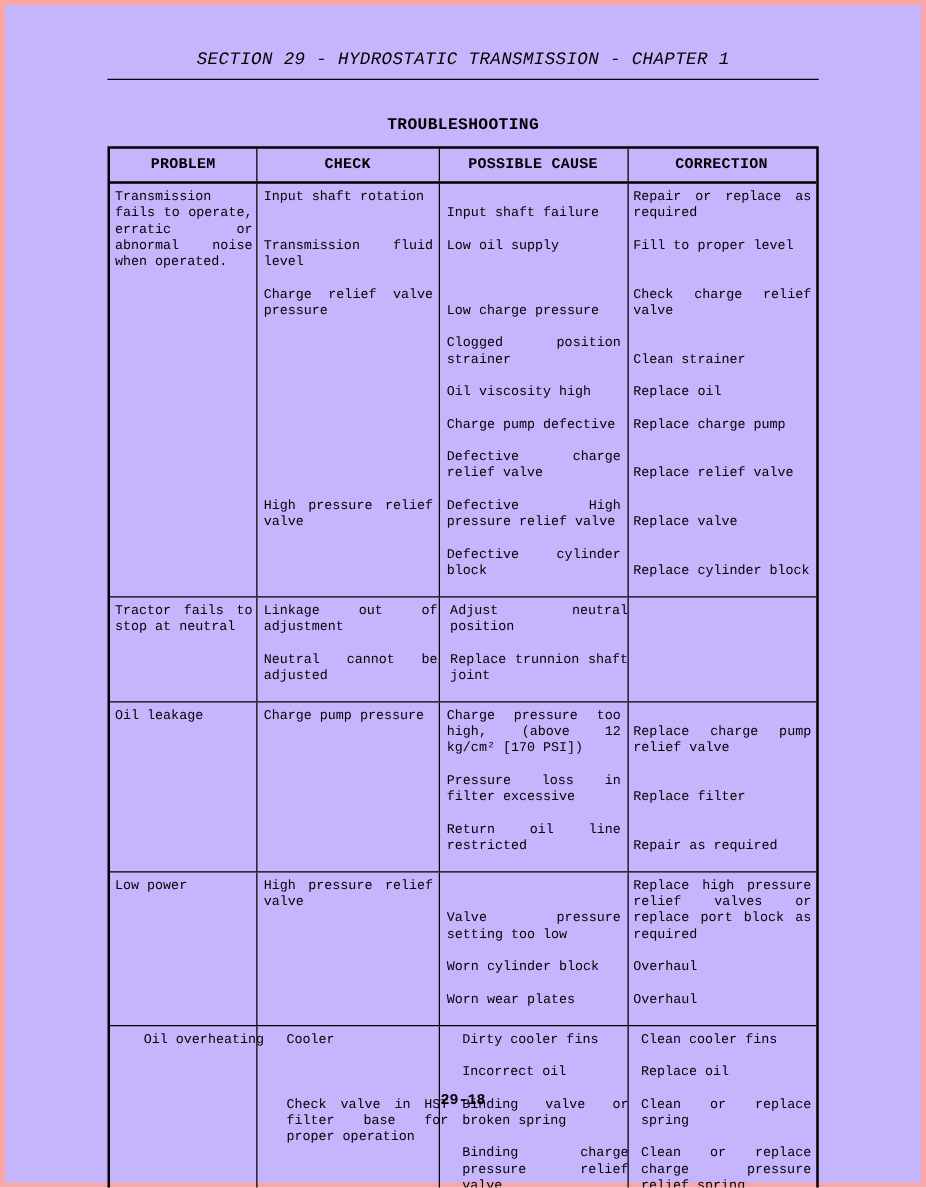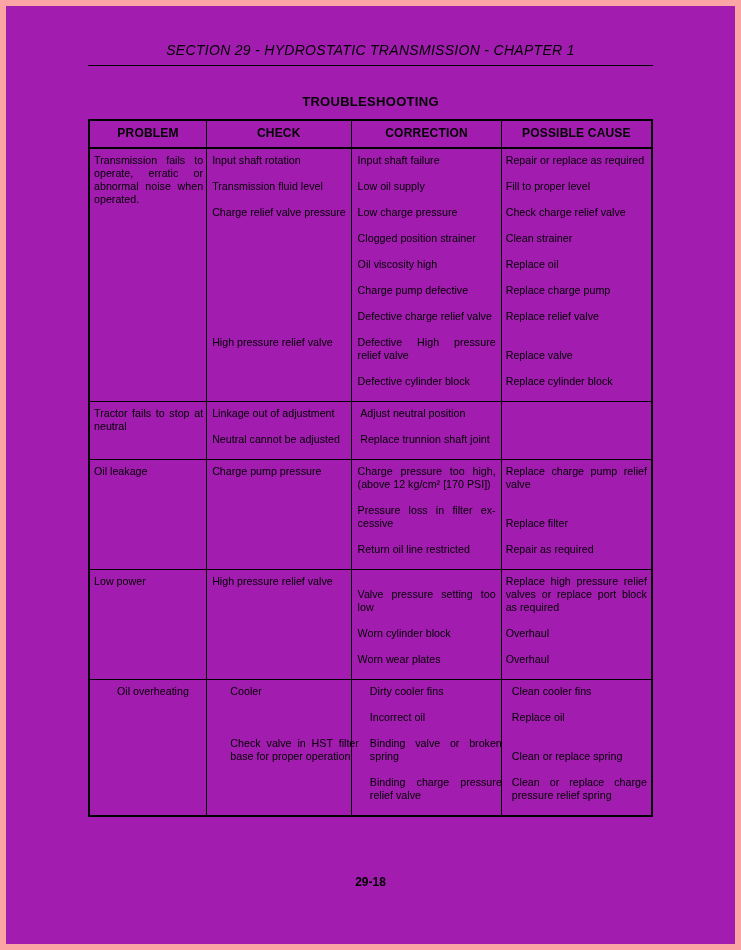--- a/index.html
+++ b/index.html
@@ -7,23 +7,24 @@
     width: 741px; height: 950px;
     background: #ffffff;
     overflow: hidden;
     font-family: "Liberation Sans", sans-serif;
     color: #000;
   }
   .page {
     position: relative;
     box-sizing: border-box;
     width: 741px; height: 950px;
-    border: 6px solid #fca5a5;
-    background: #a21caf;
+    border: 4px solid #fca5a5;
+    background: #c4b5fd;
     padding: 0 82px;
+    font-family: Liberation Mono, monospace;
   }
   .running-header {
     margin-top: 36px;
     text-align: center;
     font-style: italic;
     font-size: 14px;
     line-height: 17px;
     letter-spacing: 0.3px;
     white-space: nowrap;
   }
@@ -132,22 +133,22 @@
   <div class="running-header">SECTION 29 - HYDROSTATIC TRANSMISSION - CHAPTER 1</div>
 
   <div class="header-rule"></div>
 
   <h1 class="doc-title">TROUBLESHOOTING</h1>
 
   <div class="ts-table">
     <div class="thead">
       <div class="th w-problem">PROBLEM</div>
       <div class="th w-check">CHECK</div>
+      <div class="th w-cause">POSSIBLE CAUSE</div>
       <div class="th w-corr">CORRECTION</div>
-      <div class="th w-cause">POSSIBLE CAUSE</div>
       <div class="vline" style="left:20.7%"></div>
       <div class="vline" style="left:46.6%"></div>
       <div class="vline" style="left:73.2%"></div>
     </div>
     <div id="tbody">
         <div class="trow">
           <div class="vline" style="left: 20.7%;"></div>
           <div class="vline" style="left: 46.6%;"></div>
           <div class="vline" style="left: 73.2%;"></div>
           <div class="problem-cell">

